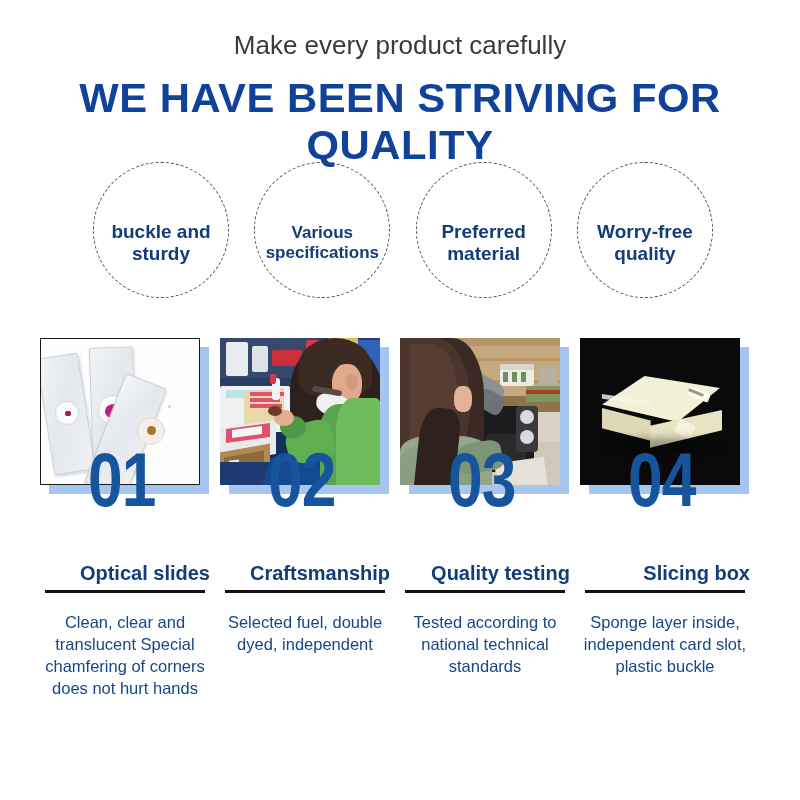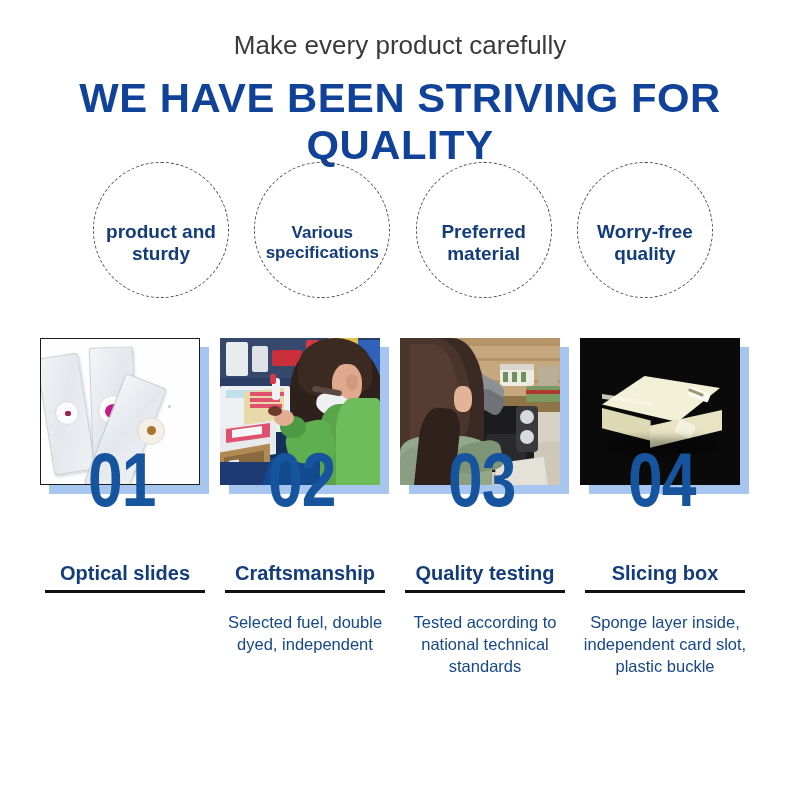--- a/index.html
+++ b/index.html
@@ -77,21 +77,21 @@
     font-size:76px; font-weight:700; color:#17549e;
     line-height:0.78;
     letter-spacing:-1px;
     transform:scaleX(0.82);
     transform-origin:left top;
     z-index:5;
   }
 
   .card-title{
     position:absolute; top:224px; left:0; width:170px;
-    text-align:center;
+    text-align:right;
     font-size:20px; font-weight:700; color:#123c7a;
   }
   .rule{
     position:absolute; top:252px; left:5px;
     width:160px; height:3px; background:#111111;
   }
   .desc{
     position:absolute; top:274px; left:0; width:170px;
     text-align:center;
     font-size:16.5px; font-weight:400; color:#154789;
@@ -120,21 +120,21 @@
 </head>
 <body>
 
 <div class="page">
 
   <div class="subtitle">Make every product carefully</div>
   <div class="headline">WE HAVE BEEN STRIVING FOR QUALITY</div>
 
   <div class="circles">
     <div class="circle">
-      <span class="circle-label">product and sturdy</span>
+      <span class="circle-label">buckle and sturdy</span>
     </div>
     <div class="circle small">
       <span class="circle-label">Various specifications</span>
     </div>
     <div class="circle">
       <span class="circle-label">Preferred material</span>
     </div>
     <div class="circle">
       <span class="circle-label">Worry-free quality</span>
     </div>
@@ -159,20 +159,21 @@
             <div class="spot" style="left:96px;top:78px;width:28px;height:28px;background:#f6efe6;">
               <i style="left:9px;top:8px;width:9px;height:9px;background:#a8742e;border-radius:50%;"></i>
             </div>
             <i class="spot" style="left:127px;top:66px;width:3px;height:3px;background:#c9ced3;border:none;"></i>
           </div>
         </div>
       </div>
       <div class="num">01</div>
       <div class="card-title">Optical slides</div>
       <div class="rule"></div>
+      <div class="desc">Clean, clear and translucent Special chamfering of corners does not hurt hands</div>
     </div>
 
     <div class="card c1">
       <div class="media">
         <div class="backing"></div>
         <div class="photo">
           <div class="p2">
             <div style="position:absolute;left:0;top:0;width:160px;height:58px;background:#2b3f66;"></div>
             <div style="position:absolute;left:0;top:0;width:96px;height:40px;background:#36486c;"></div>
             <div style="position:absolute;left:6px;top:4px;width:22px;height:34px;background:#e9ecef;border-radius:2px;"></div>

